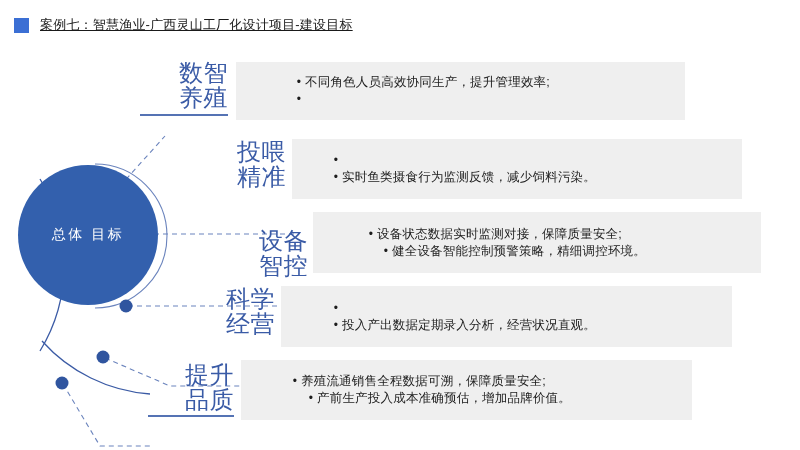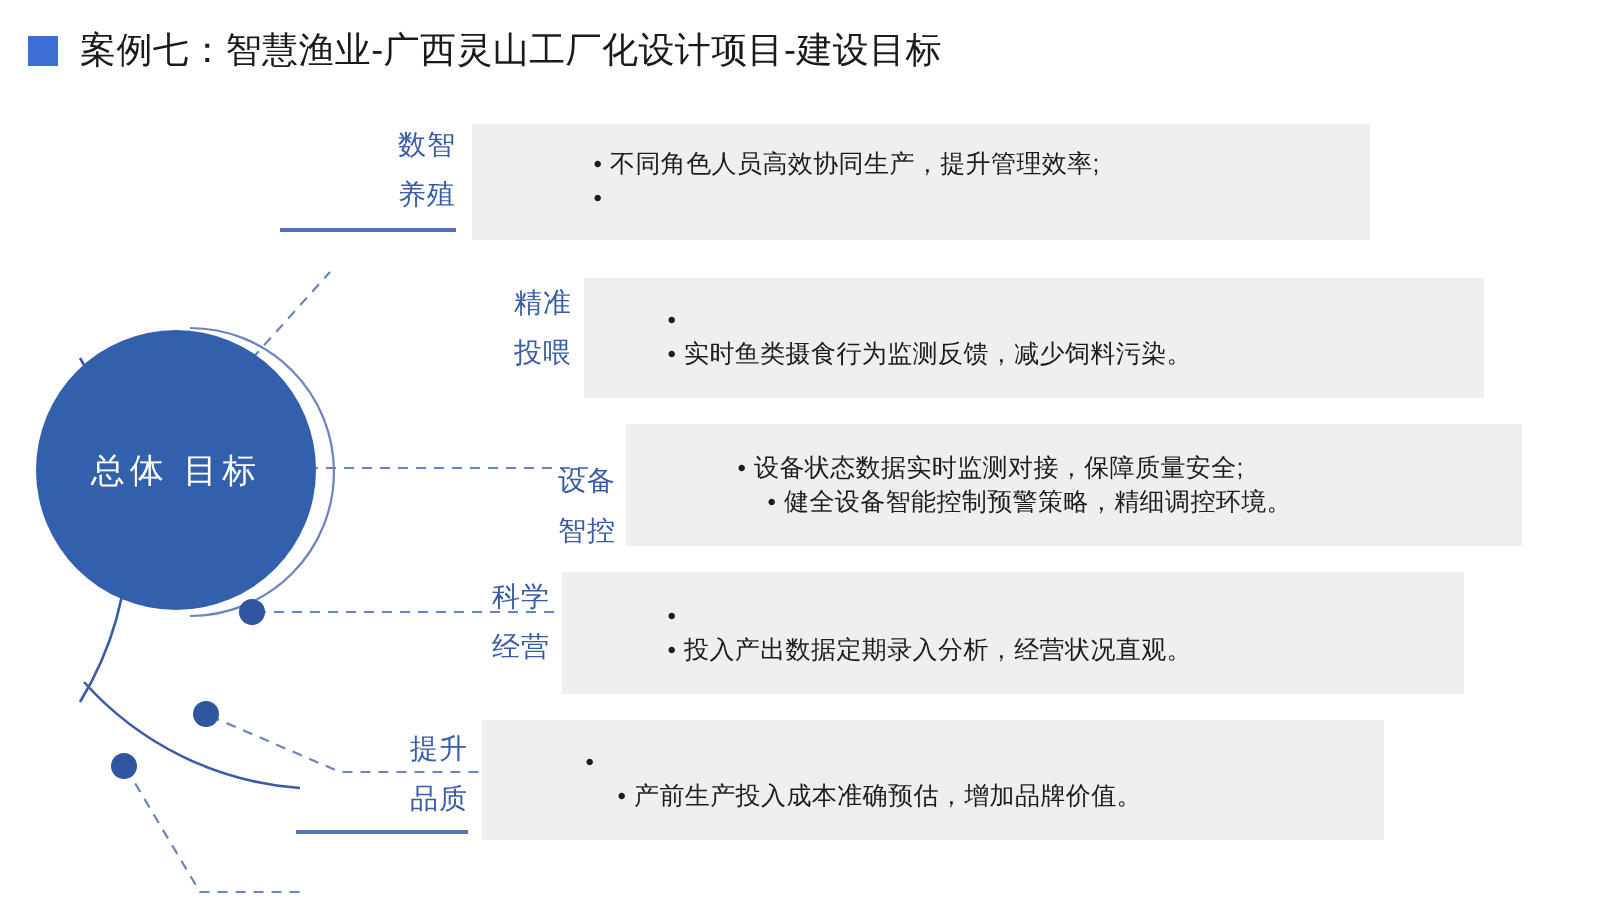--- a/index.html
+++ b/index.html
@@ -24,25 +24,26 @@
     align-items: center;
     padding-left: 14px;
   }
   #header-marker {
     width: 15px; height: 15px;
     background: #3b6fd4;
     margin-right: 11px;
     flex: 0 0 auto;
   }
   #header-title {
-    font-size: 18px;
+    font-size: 13px;
     color: #1a1a1a;
     letter-spacing: .2px;
     white-space: nowrap;
     font-weight: 500;
+    text-decoration: underline;
   }
 
   
   #diagram {
     position: absolute;
     left: 0; top: 46px;
     width: 800px; height: 404px;
   }
   #arcs {
     position: absolute;
@@ -57,32 +58,32 @@
     left: 18px; top: 119px;
     width: 140px; height: 140px;
     border-radius: 50%;
     background: #3360ad;
     display: flex;
     align-items: center;
     justify-content: center;
   }
   #center-circle-label {
     color: #ffffff;
-    font-size: 17px;
+    font-size: 14px;
     letter-spacing: 2.5px;
     white-space: nowrap;
     font-weight: 500;
   }
 
   
   .row { position: absolute; }
   .row-label {
     position: absolute;
     color: #3a5ba6;
-    font-size: 14px;
+    font-size: 24px;
     line-height: 25px;
     letter-spacing: .5px;
     text-align: right;
     white-space: nowrap;
     font-weight: 500;
   }
   .row-label .lab-line { display: block; }
   .label-underline {
     position: absolute;
     height: 2px;
@@ -184,22 +185,22 @@
           <span class="bullet-text">不同角色人员高效协同生产，提升管理效率;</span>
         </div>
         <div class="bullet-item">
           <span class="bullet-dot">•</span>
         </div>
       </div>
     </div>
 
     <div class="row" id="row-2">
       <div class="row-label">
+        <span class="lab-line">投喂</span>
         <span class="lab-line">精准</span>
-        <span class="lab-line">投喂</span>
       </div>
       <div class="row-box">
         <div class="bullet-item">
           <span class="bullet-dot">•</span>
         </div>
         <div class="bullet-item">
           <span class="bullet-dot">•</span>
           <span class="bullet-text">实时鱼类摄食行为监测反馈，减少饲料污染。</span>
         </div>
       </div>
@@ -240,20 +241,21 @@
 
     <div class="row" id="row-5">
       <div class="row-label">
         <span class="lab-line">提升</span>
         <span class="lab-line">品质</span>
       </div>
       <div class="label-underline"></div>
       <div class="row-box">
         <div class="bullet-item">
           <span class="bullet-dot">•</span>
+          <span class="bullet-text">养殖流通销售全程数据可溯，保障质量安全;</span>
         </div>
         <div class="bullet-item">
           <span class="bullet-dot">•</span>
           <span class="bullet-text">产前生产投入成本准确预估，增加品牌价值。</span>
         </div>
       </div>
     </div>
 
   </div>
 </div>

